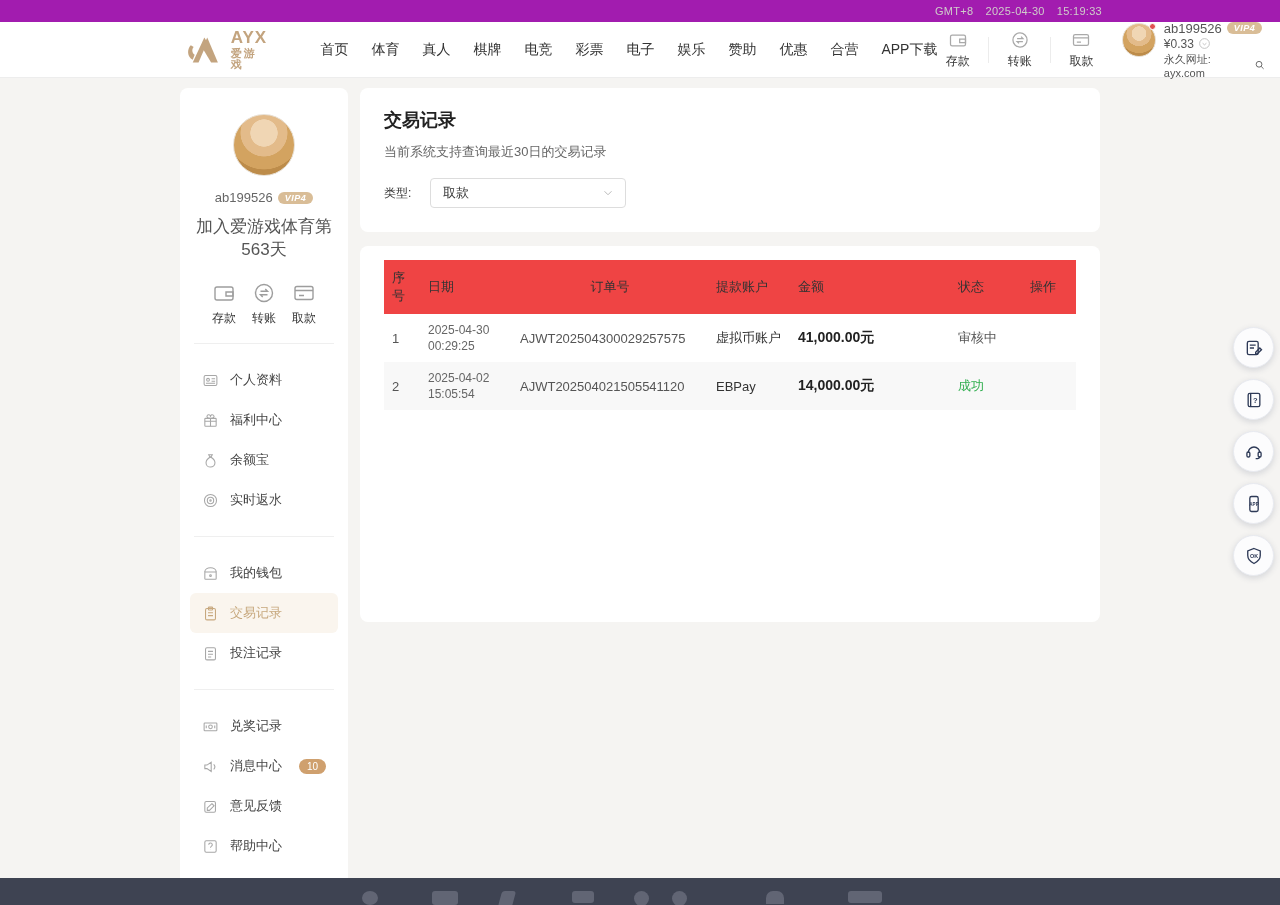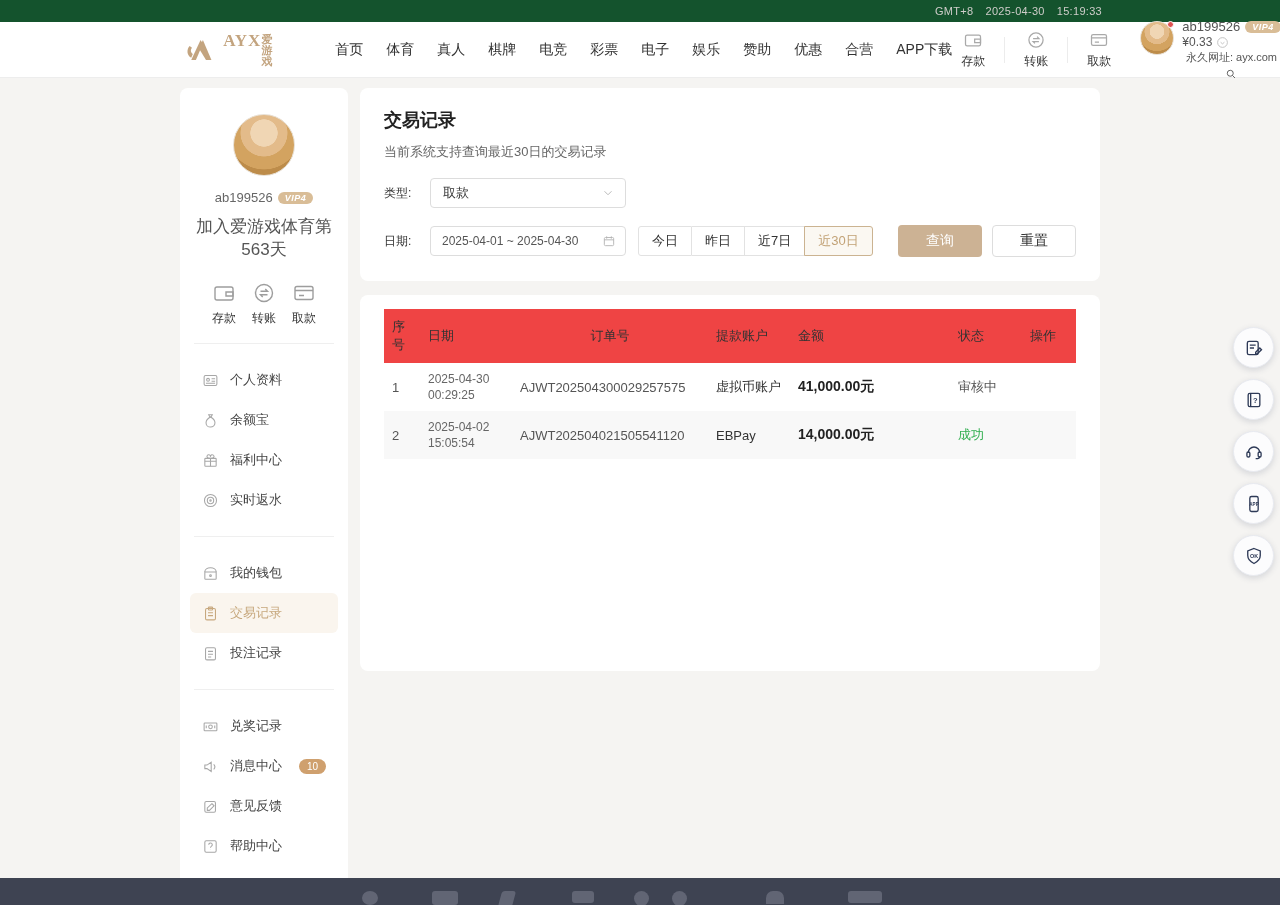--- a/index.html
+++ b/index.html
@@ -1,27 +1,27 @@
 <!DOCTYPE html>
 <html><head>
 <meta charset="utf-8">
 <style>
   * { margin:0; padding:0; box-sizing:border-box; }
   html,body { width:1280px; height:905px; overflow:hidden; }
   body { font-family:"Liberation Sans","DejaVu Sans",sans-serif; background:#f5f4f2; position:relative; color:#333; }
 
   
-  .topbar { height:22px; background:#14532d; display:flex; align-items:center; justify-content:flex-end; padding-right:178px; gap:12px; }
+  .topbar { height:22px; background:#a21caf; display:flex; align-items:center; justify-content:flex-end; padding-right:178px; gap:12px; }
   .topbar span { color:#cfcdca; font-size:11px; letter-spacing:.3px; }
 
   
   .header { height:56px; background:#fff; border-bottom:1px solid #ededed; display:flex; align-items:center; padding:0 178px 0 185px; }
   .logo { display:flex; align-items:center; gap:7px; margin-right:52px; cursor:pointer; }
   .logo-mark { width:40px; height:34px; }
-  .logo-text { display:flex; flex-direction:row; line-height:1;font-family:Liberation Serif, serif; }
+  .logo-text { display:flex; flex-direction:column; line-height:1; }
   .logo-text .en { font-size:17px; font-weight:bold; color:#c3a47f; letter-spacing:1px; }
   .logo-text .cn { font-size:11px; font-weight:bold; color:#c3a47f; margin-top:2px; letter-spacing:2px; }
   .nav { display:flex; align-items:center; gap:23px; }
   .nav .nav-item { font-size:14px; color:#333; cursor:pointer; white-space:nowrap; }
   .hdr-right { margin-left:auto; display:flex; align-items:center; }
   .hq-item { width:42px; display:flex; flex-direction:column; align-items:center; gap:3px; cursor:pointer; }
   .hq-item svg { width:20px; height:20px; stroke:#a9a9a9; fill:none; stroke-width:1.5; }
   .hq-item .hq-label { font-size:12px; color:#333; }
   .hq-div { width:1px; height:26px; background:#ececec; margin:0 10px; }
   .hdr-user { display:flex; align-items:flex-start; gap:8px; margin-left:20px; }
@@ -30,21 +30,21 @@
       radial-gradient(circle at 50% 30%, #f0d6b4 0 26%, #e3bb8a 27% 45%, #d3a360 46% 70%, #bd8c4a 71% 100%);
       border:1px solid #e8e0d4; }
   .hdr-avatar-wrap .avatar-circle { width:34px; height:34px; }
   .red-dot { position:absolute; top:0; right:0; width:7px; height:7px; border-radius:50%; background:#e05252; border:1px solid #fff; }
   .hdr-user-info { display:flex; flex-direction:column; gap:1px; }
   .hu-line1 { display:flex; align-items:center; gap:5px; }
   .hu-name { font-size:13px; color:#555; }
   .vip-badge { background:#d9bd97; color:#fff; font-size:9px; font-weight:bold; border-radius:8px; padding:1px 7px; letter-spacing:.5px; font-style:italic; }
   .hu-line2 { display:flex; align-items:center; gap:4px; font-size:12px; color:#555; }
   .hu-line2 svg { width:13px; height:13px; stroke:#bbb; fill:none; stroke-width:1.6; cursor:pointer; }
-  .hu-line3 { display:flex; align-items:center; gap:3px; font-size:11px; color:#555;flex-direction:column; }
+  .hu-line3 { display:flex; align-items:center; gap:3px; font-size:11px; color:#555; }
   .hu-line3 svg { width:12px; height:12px; stroke:#555; fill:none; stroke-width:1.8; cursor:pointer; }
 
   
   .content { display:flex; gap:12px; padding:10px 180px 0 180px; align-items:flex-start; }
 
   
   .sidebar { width:168px; background:#fff; border-radius:8px; min-height:767px; padding:26px 0 20px; }
   .sb-top { text-align:center; padding:0 14px; }
   .sb-avatar { width:62px; height:62px; margin:0 auto; }
   .sb-name-row { margin-top:14px; display:flex; justify-content:center; align-items:center; gap:5px; }
@@ -242,31 +242,31 @@
       <div class="menu-item">
         <svg viewBox="0 0 24 24">
             <rect x="3" y="5" width="18" height="14" rx="2"></rect>
             <circle cx="8.5" cy="11" r="2"></circle>
             <path d="M13.5 9.5h5M13.5 13h5M5.5 16h13"></path>
           </svg>
         <span class="mi-label">个人资料</span>
       </div>
       <div class="menu-item">
         <svg viewBox="0 0 24 24">
+            <rect x="4" y="9" width="16" height="11" rx="1"></rect>
+            <path d="M4 13h16M12 9v11M12 9c-4 0-5-1.5-5-3a2 2 0 015 1M12 9c4 0 5-1.5 5-3a2 2 0 00-5 1"></path>
+          </svg>
+        <span class="mi-label">福利中心</span>
+      </div>
+      <div class="menu-item">
+        <svg viewBox="0 0 24 24">
             <path d="M9.5 4h5l-1.7 3h-1.6z"></path>
             <path d="M12 7c-4.2 2.2-6.3 5-6.3 8a6.3 6.3 0 0012.6 0c0-3-2.1-5.8-6.3-8z"></path>
           </svg>
         <span class="mi-label">余额宝</span>
-      </div>
-      <div class="menu-item">
-        <svg viewBox="0 0 24 24">
-            <rect x="4" y="9" width="16" height="11" rx="1"></rect>
-            <path d="M4 13h16M12 9v11M12 9c-4 0-5-1.5-5-3a2 2 0 015 1M12 9c4 0 5-1.5 5-3a2 2 0 00-5 1"></path>
-          </svg>
-        <span class="mi-label">福利中心</span>
       </div>
       <div class="menu-item">
         <svg viewBox="0 0 24 24">
             <circle cx="12" cy="12" r="8.5"></circle>
             <circle cx="12" cy="12" r="4.5"></circle>
             <circle cx="12" cy="12" r="1"></circle>
           </svg>
         <span class="mi-label">实时返水</span>
       </div>
     </div>
@@ -342,40 +342,20 @@
       <div class="filter-row">
         <span class="f-label">类型:</span>
         <div class="select-box">
           <span class="sel-val">取款</span>
           <svg viewBox="0 0 24 24">
               <path d="M6 9l6 6 6-6"></path>
             </svg>
         </div>
       </div>
 
-      <div class="filter-row">
-        <span class="f-label">日期:</span>
-        <div class="date-box">
-          <span class="date-val">2025-04-01  ~  2025-04-30</span>
-          <svg viewBox="0 0 24 24">
-              <rect x="4" y="6" width="16" height="14" rx="2"></rect>
-              <path d="M4 10h16M8 4v4M16 4v4"></path>
-            </svg>
-        </div>
-        <div class="range-group">
-          <div class="range-btn">今日</div>
-          <div class="range-btn">昨日</div>
-          <div class="range-btn">近7日</div>
-          <div class="range-btn active">近30日</div>
-        </div>
-        <div class="action-btns">
-          <button class="btn-query">查询</button>
-          <button class="btn-reset">重置</button>
-        </div>
-      </div>
     </div>
 
     <div class="card table-card">
       <table>
         <thead>
           <tr>
             <th class="col-idx">序号</th>
             <th class="col-date">日期</th>
             <th class="col-order">订单号</th>
             <th class="col-acct">提款账户</th>

